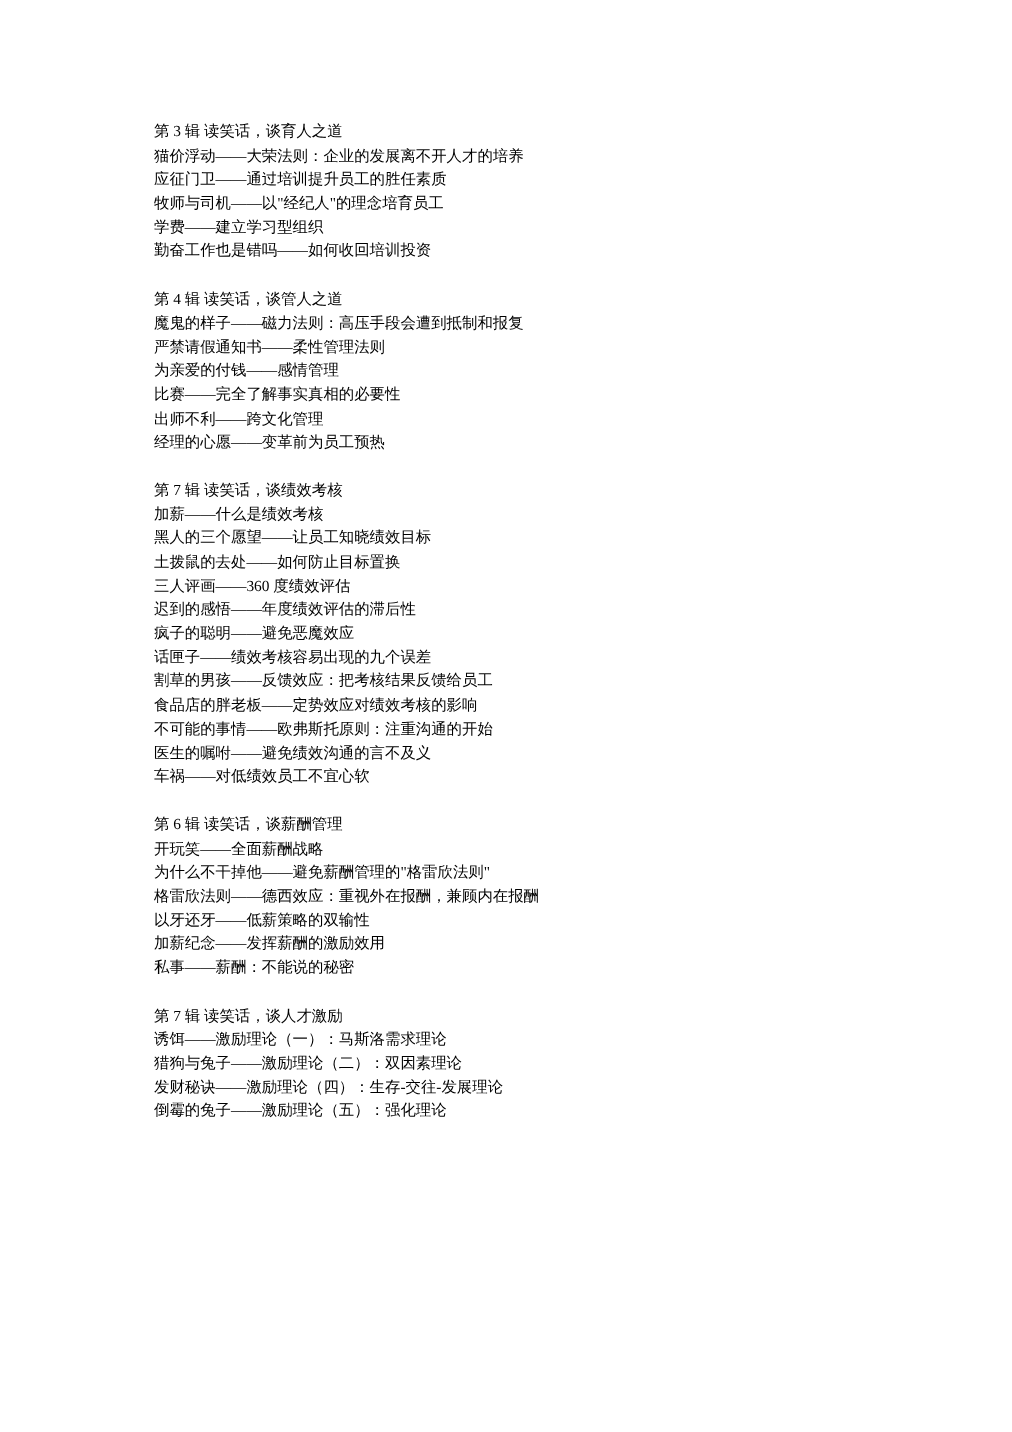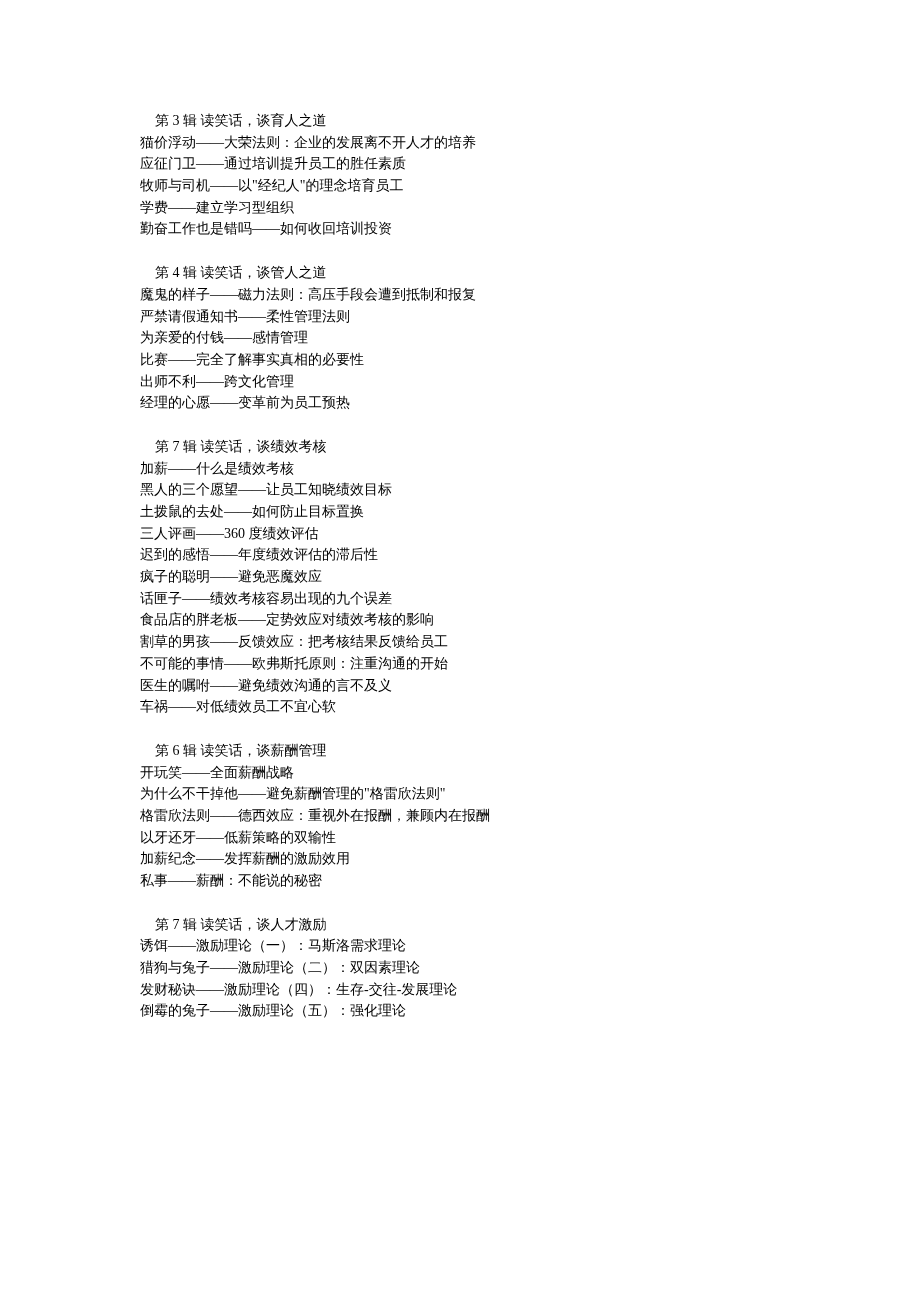--- a/index.html
+++ b/index.html
@@ -13,21 +13,20 @@
     padding: 110px 140px 60px 140px;
     color: #000000;
     font-size: 14px;
     line-height: 1.55;
   }
   .section {
     margin-bottom: 22px;
   }
   .section-title {
     margin-bottom: 0;
-    margin-left: 15px;
   }
   .line {
     white-space: nowrap;
   }
 </style>
 </head>
 <body>
 
 <div class="page">
   <div id="content">
@@ -50,22 +49,22 @@
       </div>
       <div class="section">
         <div class="line section-title">第 7 辑  读笑话，谈绩效考核</div>
         <div class="line">加薪——什么是绩效考核</div>
         <div class="line">黑人的三个愿望——让员工知晓绩效目标</div>
         <div class="line">土拨鼠的去处——如何防止目标置换</div>
         <div class="line">三人评画——360 度绩效评估</div>
         <div class="line">迟到的感悟——年度绩效评估的滞后性</div>
         <div class="line">疯子的聪明——避免恶魔效应</div>
         <div class="line">话匣子——绩效考核容易出现的九个误差</div>
+        <div class="line">割草的男孩——反馈效应：把考核结果反馈给员工</div>
         <div class="line">食品店的胖老板——定势效应对绩效考核的影响</div>
-        <div class="line">割草的男孩——反馈效应：把考核结果反馈给员工</div>
         <div class="line">不可能的事情——欧弗斯托原则：注重沟通的开始</div>
         <div class="line">医生的嘱咐——避免绩效沟通的言不及义</div>
         <div class="line">车祸——对低绩效员工不宜心软</div>
       </div>
       <div class="section">
         <div class="line section-title">第 6 辑  读笑话，谈薪酬管理</div>
         <div class="line">开玩笑——全面薪酬战略</div>
         <div class="line">为什么不干掉他——避免薪酬管理的"格雷欣法则"</div>
         <div class="line">格雷欣法则——德西效应：重视外在报酬，兼顾内在报酬</div>
         <div class="line">以牙还牙——低薪策略的双输性</div>

